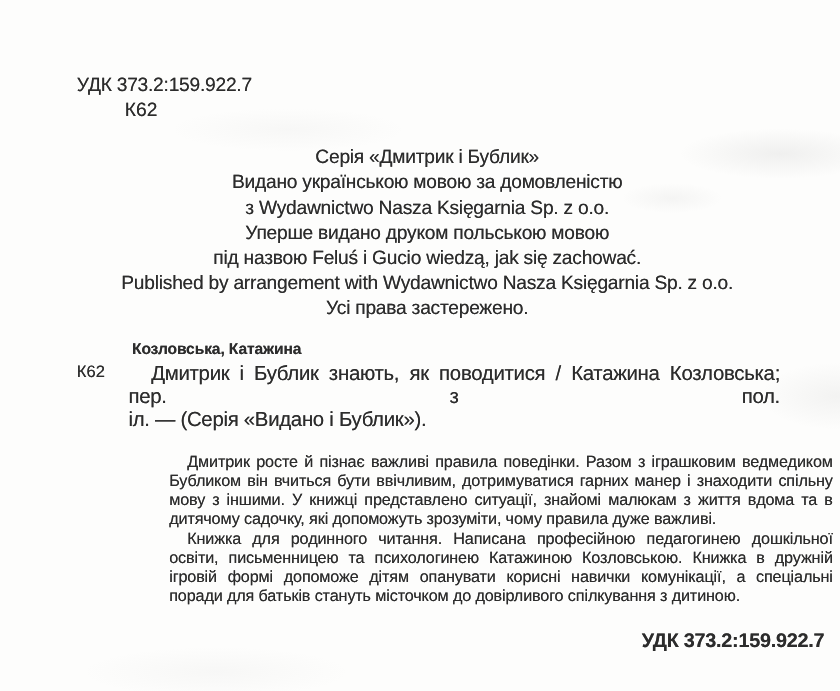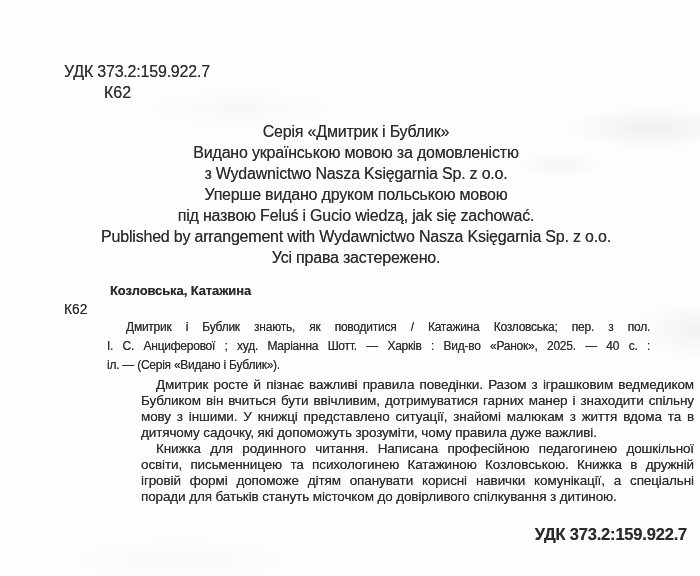--- a/index.html
+++ b/index.html
@@ -69,23 +69,23 @@
   }
   .index-card {
     position: absolute;
     left: 64px;
     top: 302px;
     font-size: 13.8px;
   }
   .card-desc {
     position: absolute;
     left: 107px;
-    top: 318px;
+    top: 302px;
     width: 543px;
-    font-size: 12px;
+    font-size: 17px;
     line-height: 19px;
     letter-spacing: -0.25px;
   }
   .card-desc .desc-line {
     text-align: justify;
     text-align-last: justify;
     white-space: normal;
   }
   .card-desc .desc-line.first {
     text-indent: 19px;
@@ -145,21 +145,20 @@
     <div>Published by arrangement with Wydawnictwo Nasza Księgarnia Sp. z o.o.</div>
     <div>Усі права застережено.</div>
   </div>
 
   <div class="author-heading">Козловська, Катажина</div>
 
   <div class="index-card">К62</div>
 
   <div class="card-desc">
     <div class="desc-line first">Дмитрик і Бублик знають, як поводитися / Катажина Козловська; пер. з пол.</div>
-    <div class="desc-line">І. С. Анциферової ; худ. Маріанна Шотт. — Харків : Вид-во «Ранок», 2025. — 40 с. :</div>
     <div class="desc-line last">іл. — (Серія «Видано і Бублик»).</div>
   </div>
 
 
   <div class="annotation">
     <p>Дмитрик росте й пізнає важливі правила поведінки. Разом з іграшковим ведмедиком Бубликом він вчиться бути ввічливим, дотримуватися гарних манер і знаходити спільну мову з іншими. У книжці представлено ситуації, знайомі малюкам з життя вдома та в дитячому садочку, які допоможуть зрозуміти, чому правила дуже важливі.</p>
     <p>Книжка для родинного читання. Написана професійною педагогинею дошкільної освіти, письменницею та психологинею Катажиною Козловською. Книжка в дружній ігровій формі допоможе дітям опанувати корисні навички комунікації, а спеціальні поради для батьків стануть місточком до довірливого спілкування з дитиною.</p>
   </div>
 
   <div class="udk-bottom">УДК 373.2:159.922.7</div>

